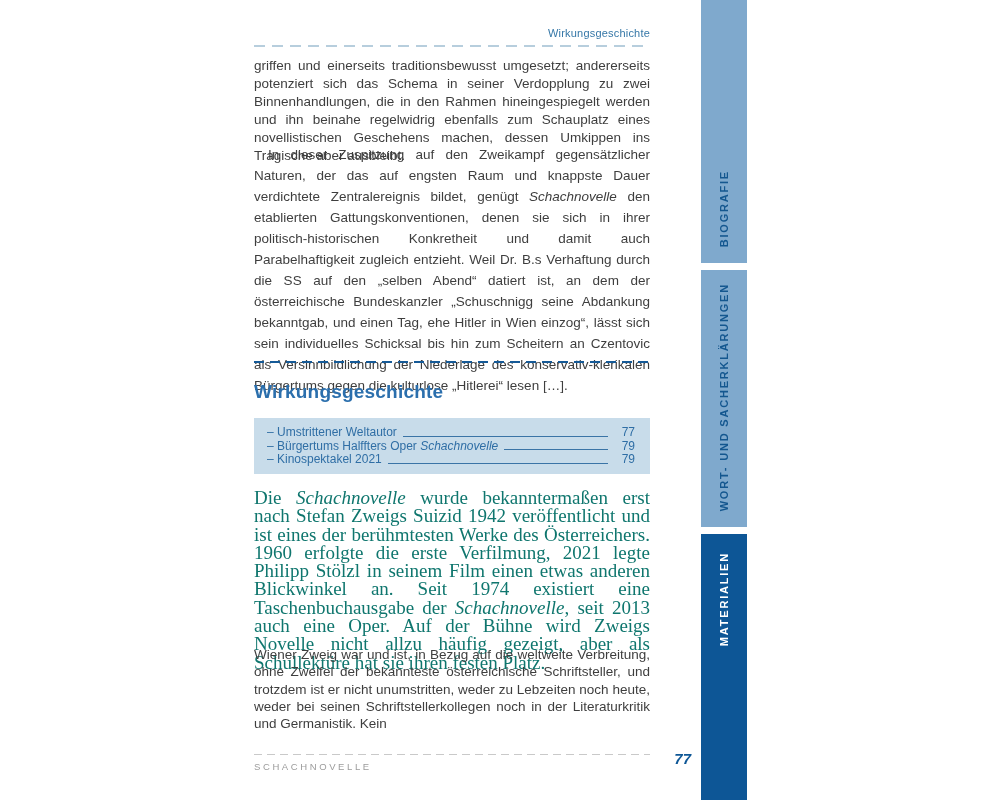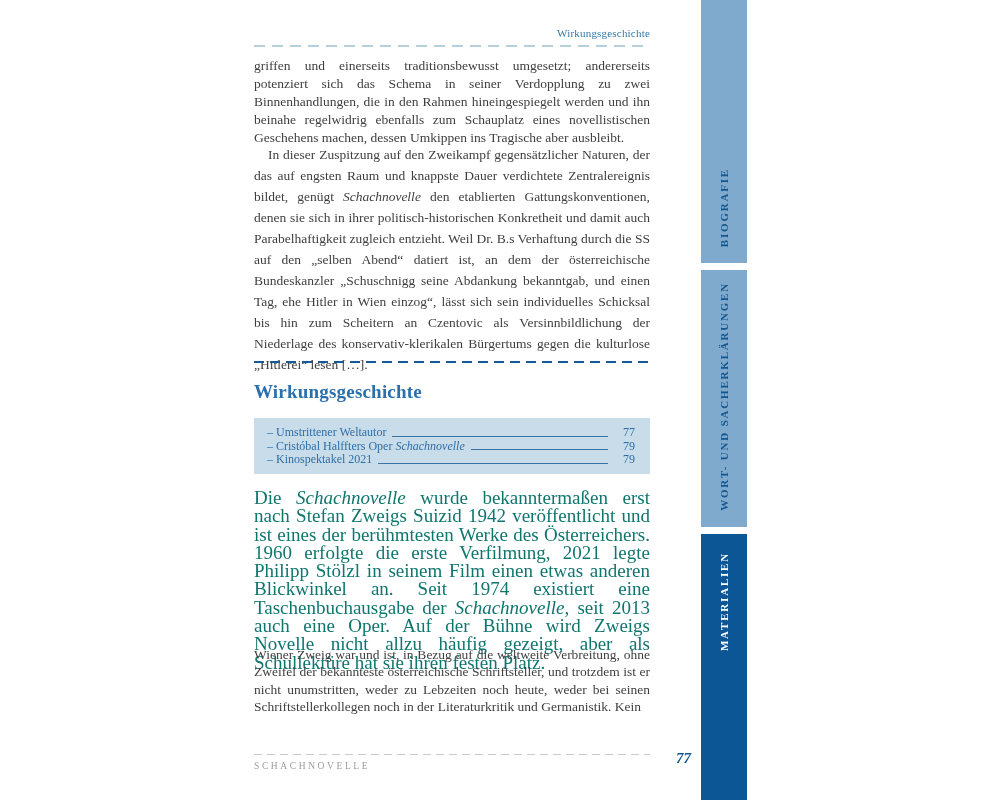--- a/index.html
+++ b/index.html
@@ -1,15 +1,15 @@
 <!DOCTYPE html>
 <html lang="de"><head>
 <meta charset="utf-8">
 <style>
-  * { margin: 0; padding: 0; box-sizing: border-box; font-family: Liberation Serif, serif; }
+  * { margin: 0; padding: 0; box-sizing: border-box; }
   html, body { width: 1000px; height: 800px; background: #ffffff; overflow: hidden; }
   .page {
     position: relative; width: 1000px; height: 800px; background: #ffffff;
     font-family: "Liberation Sans", sans-serif;
   }
   em { font-style: italic; }
 
   
   .col { position: absolute; left: 254px; width: 396px; }
 
@@ -97,21 +97,21 @@
   <div class="col rule-mid"></div>
   <h1 class="col section-title">Wirkungsgeschichte</h1>
 
   <div class="col toc-box">
     <div class="toc-row">
       <span class="toc-label"><span>– Umstrittener Weltautor</span></span>
       <span class="toc-leader"></span>
       <span class="toc-page">77</span>
     </div>
     <div class="toc-row">
-      <span class="toc-label"><span>– Cristóbal Halffters Oper </span><em>Schachnovelle</em></span>
+      <span class="toc-label"><span>– Bürgertums Halffters Oper </span><em>Schachnovelle</em></span>
       <span class="toc-leader"></span>
       <span class="toc-page">79</span>
     </div>
     <div class="toc-row">
       <span class="toc-label"><span>– Kinospektakel 2021</span></span>
       <span class="toc-leader"></span>
       <span class="toc-page">79</span>
     </div>
   </div>
 

